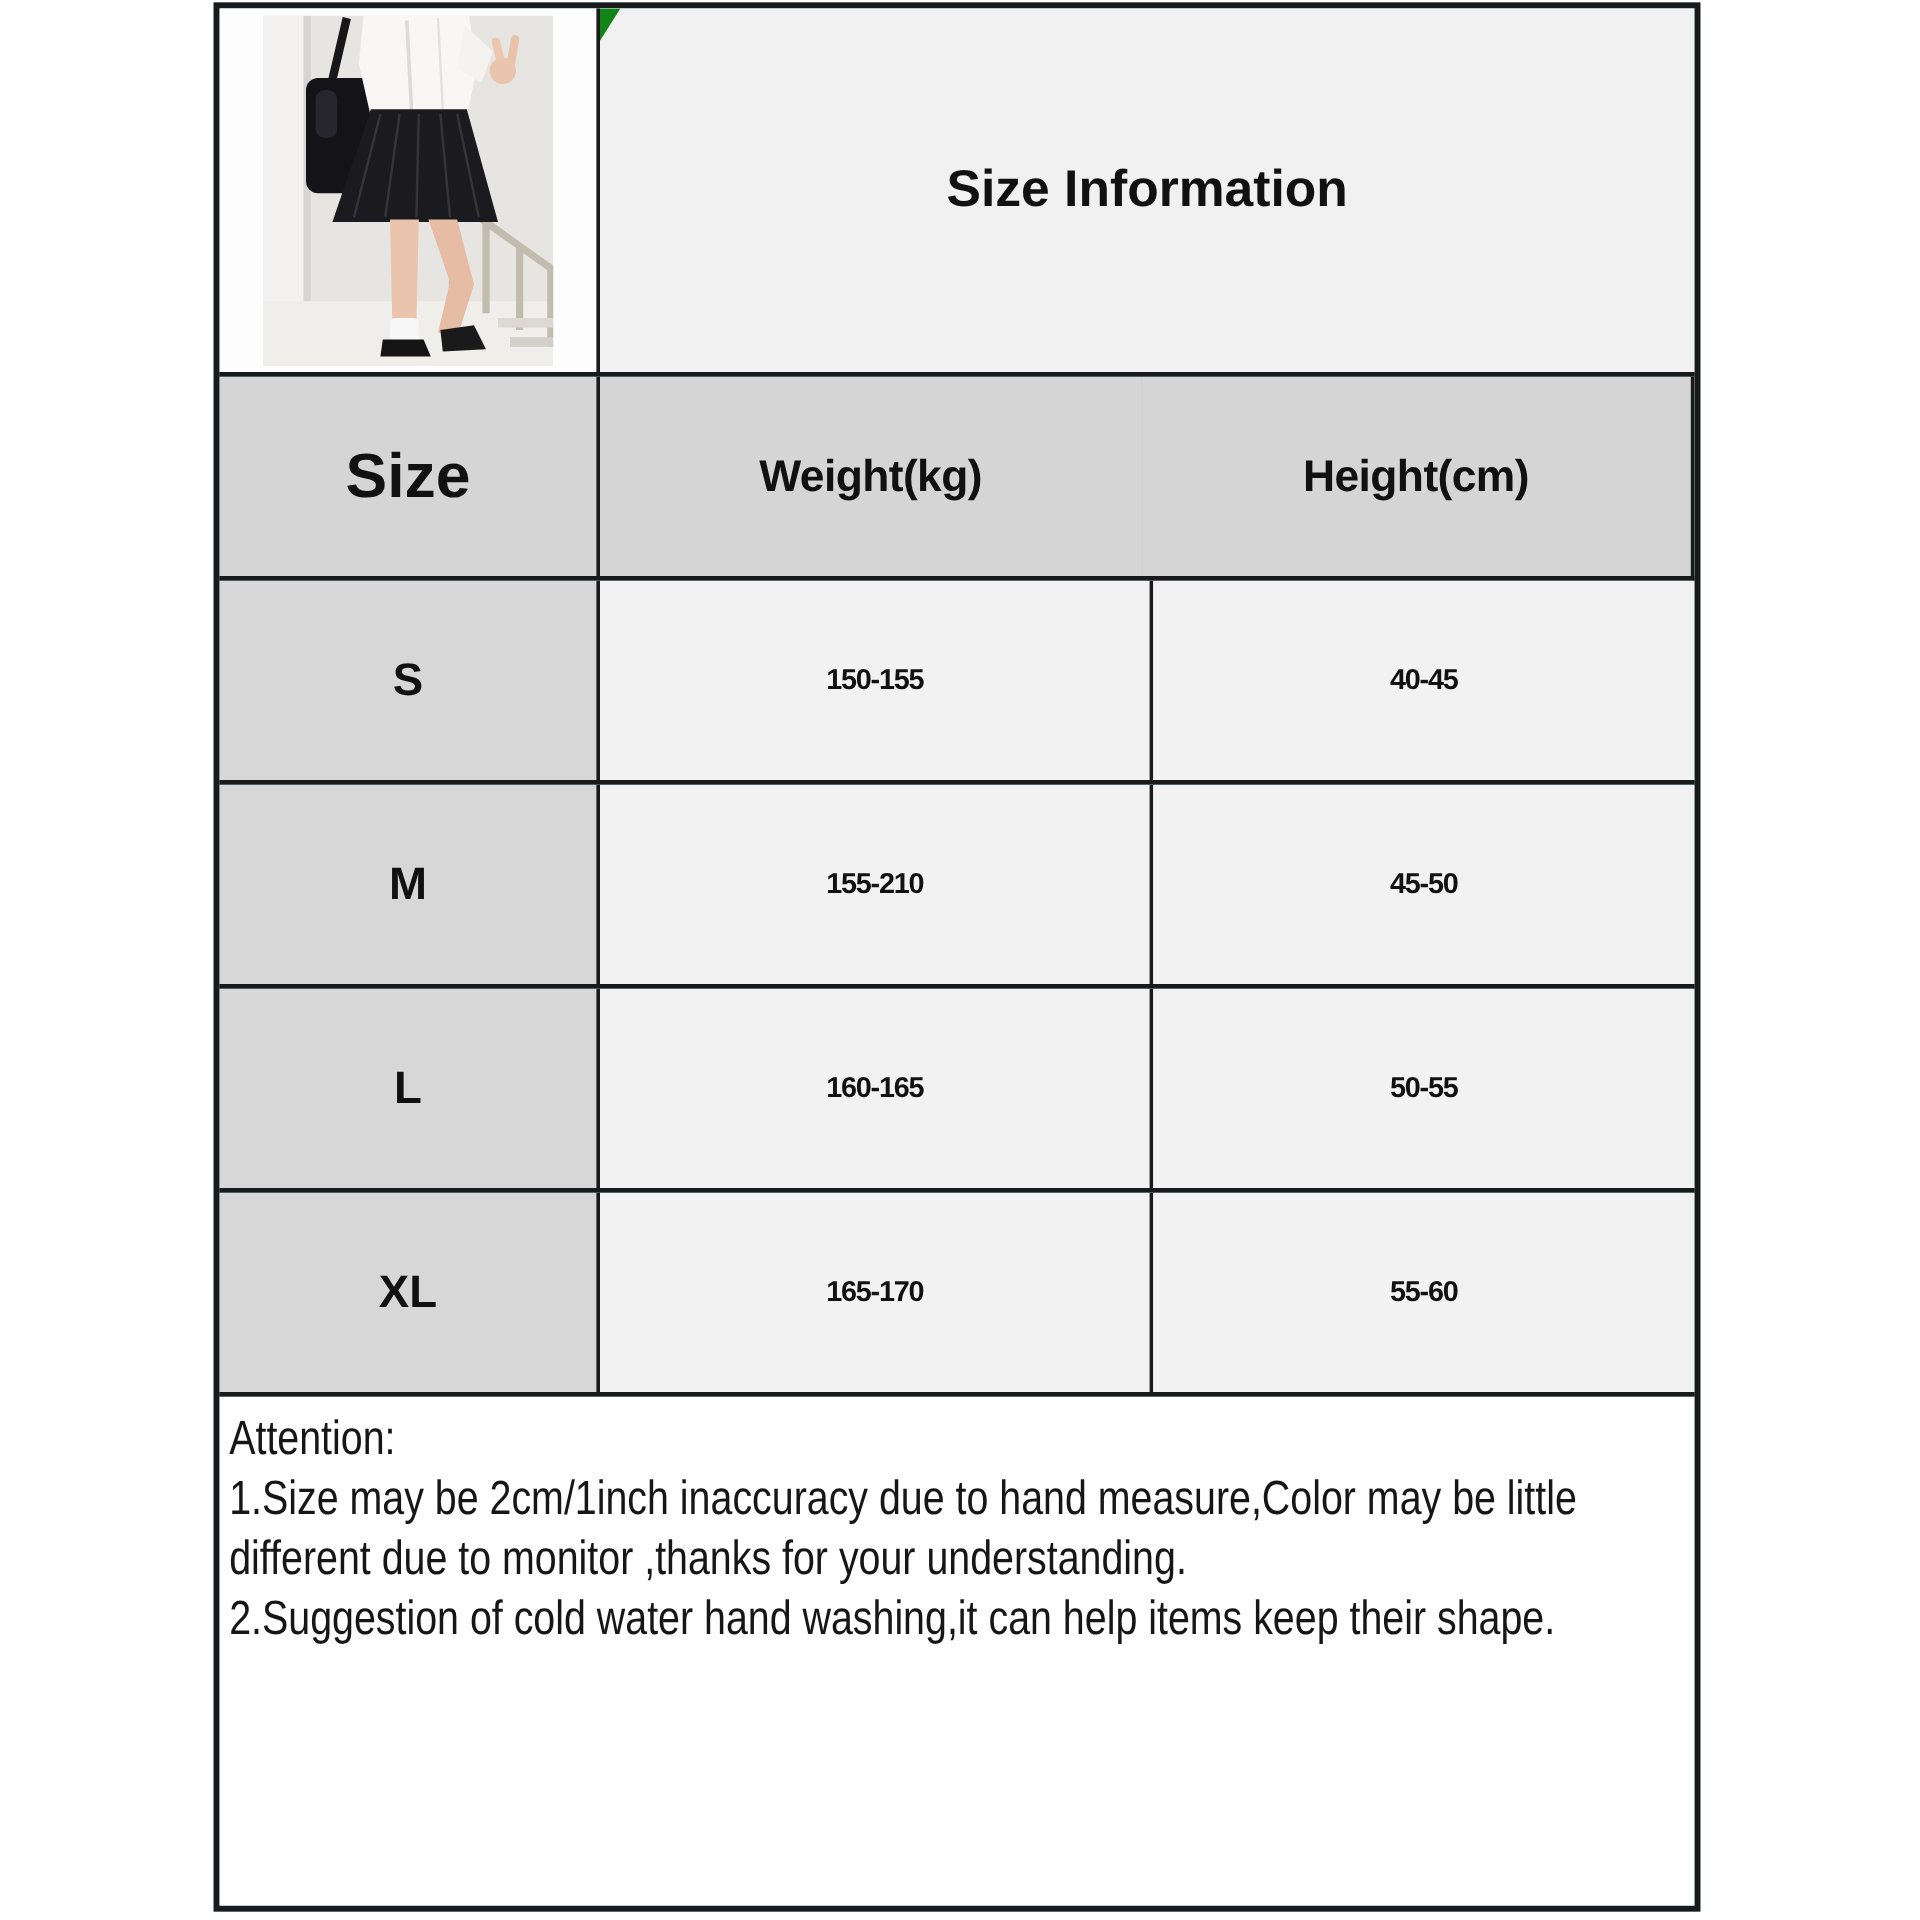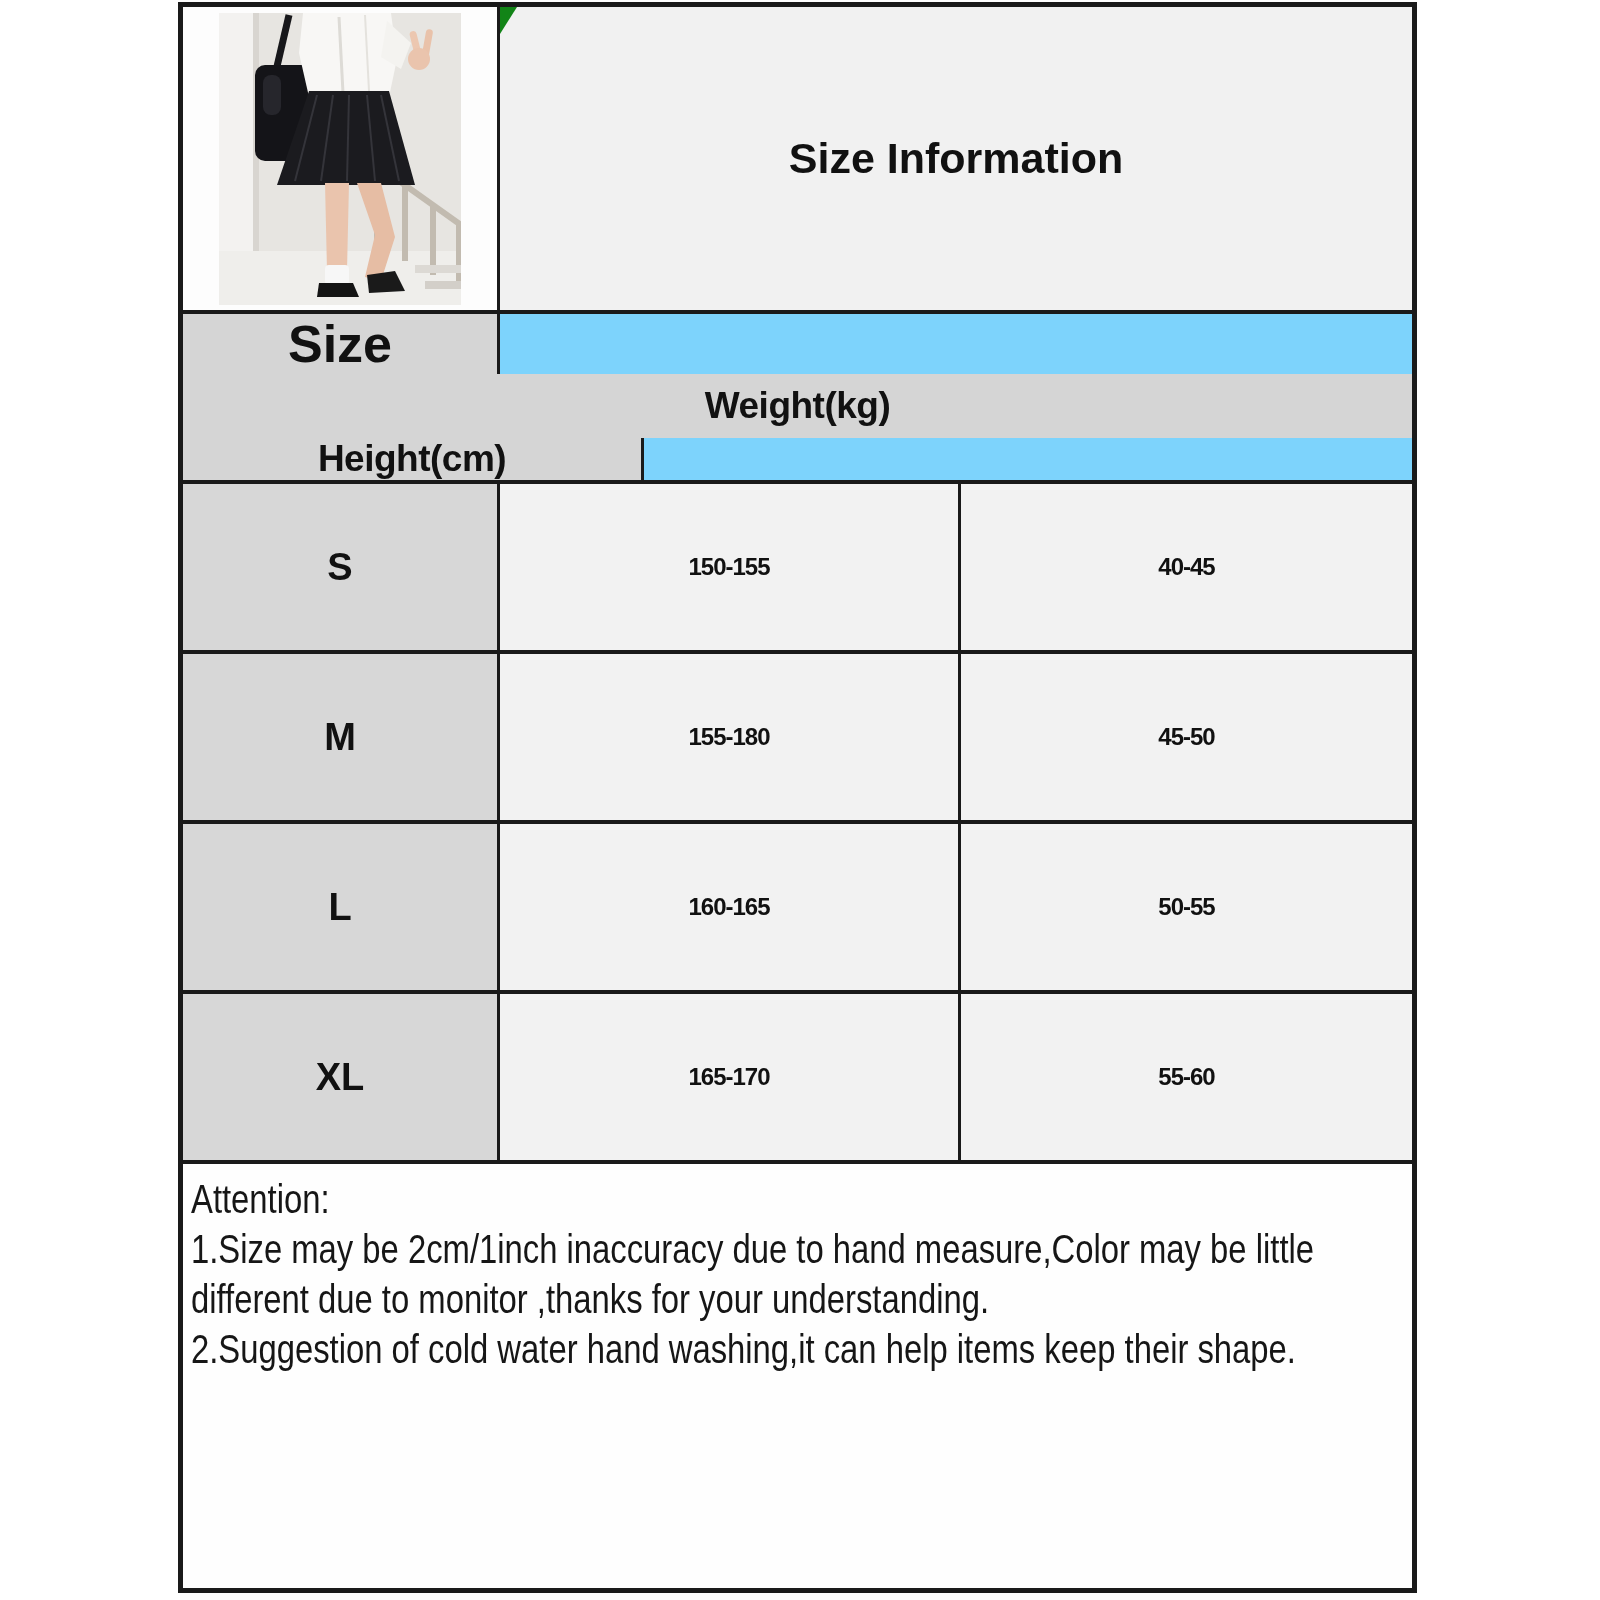--- a/index.html
+++ b/index.html
@@ -22,21 +22,21 @@
     background: #7dd3fc;
     display: flex;
     flex-direction: column;
   }
   .row {
     display: flex;
     border-bottom: 4px solid #1a1a1a;
     box-sizing: border-box;
   }
   .row-photo   { height: 307px; }
-  .row-header  { height: 170px; flex-direction: column; }
+  .row-header  { height: 170px; }
   .row-data    { height: 170px; }
   .row-notes   { flex: 1; border-bottom: none; }
   .cell {
     box-sizing: border-box;
     display: flex;
     align-items: center;
     justify-content: center;
     text-align: center;
   }
   .col-1 { width: 317px; border-right: 3px solid #1a1a1a; }
@@ -158,21 +158,21 @@
     <div class="cell col-2 hdr-cell hdr-col">Height(cm)</div>
   </div>
 
   <div class="row row-data">
     <div class="cell col-1 size-cell">S</div>
     <div class="cell col-2 val-cell">150-155</div>
     <div class="cell col-3 val-cell">40-45</div>
   </div>
   <div class="row row-data">
     <div class="cell col-1 size-cell">M</div>
-    <div class="cell col-2 val-cell">155-180</div>
+    <div class="cell col-2 val-cell">155-210</div>
     <div class="cell col-3 val-cell">45-50</div>
   </div>
   <div class="row row-data">
     <div class="cell col-1 size-cell">L</div>
     <div class="cell col-2 val-cell">160-165</div>
     <div class="cell col-3 val-cell">50-55</div>
   </div>
   <div class="row row-data">
     <div class="cell col-1 size-cell">XL</div>
     <div class="cell col-2 val-cell">165-170</div>

